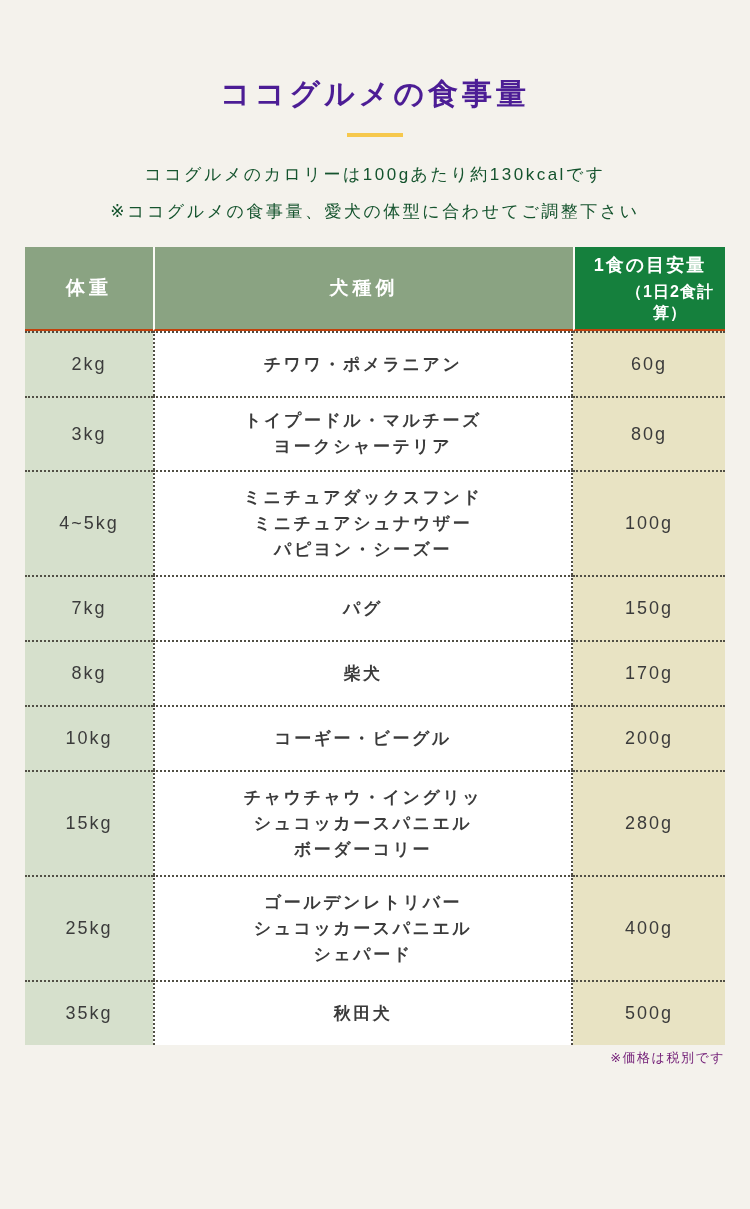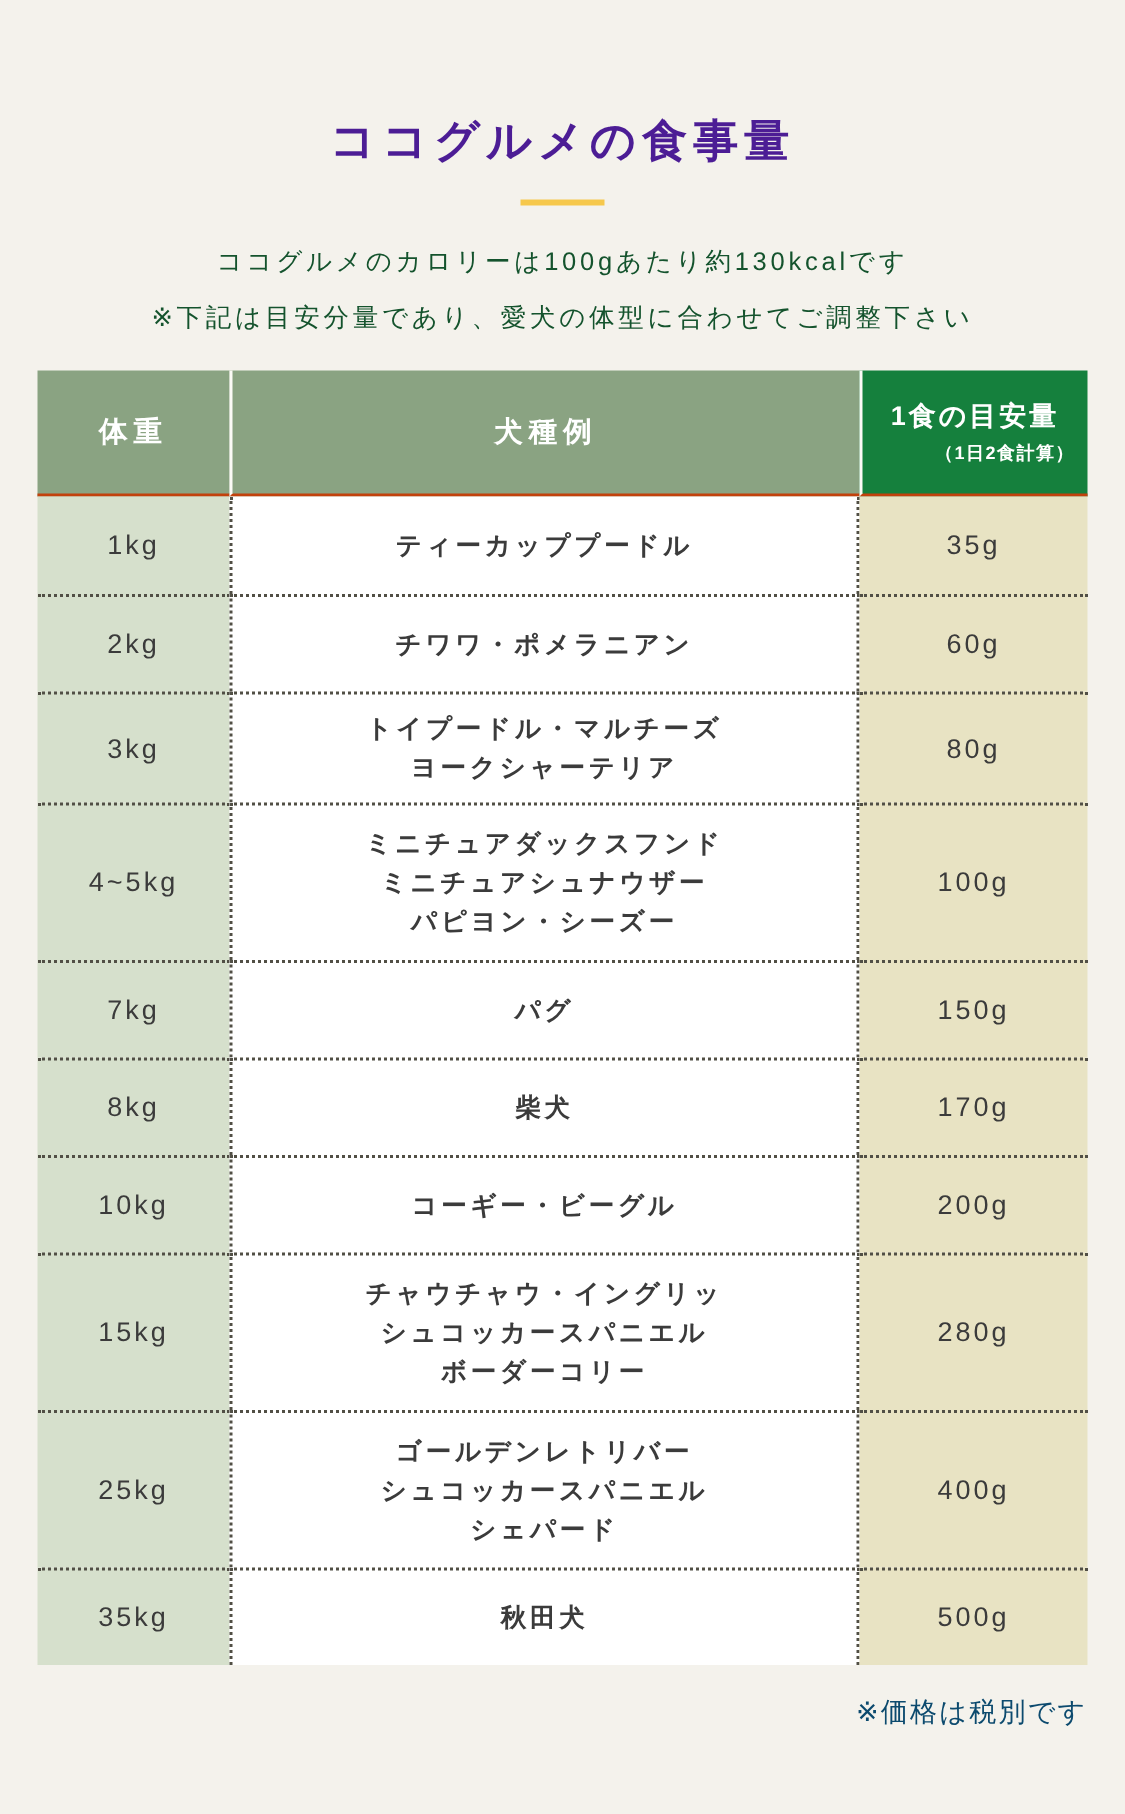--- a/index.html
+++ b/index.html
@@ -59,21 +59,21 @@
     background: #8aa382;
     font-size: 19px;
     letter-spacing: 4px;
   }
   th.breeds-h { border-left: 2px solid #fbfaf6; }
   th.amount-h {
     background: #15803d;
     border-left: 2px solid #fbfaf6;
   }
   .amount-h-title { font-size: 18px; letter-spacing: 2px; }
-  .amount-h-sub { font-size: 12px; letter-spacing: 1px; margin-top: 5px; margin-left: 40px; }
+  .amount-h-sub { font-size: 16px; letter-spacing: 1px; margin-top: 5px; margin-left: 40px; }
   td {
     text-align: center;
     vertical-align: middle;
     padding: 0;
   }
   td.weight-cell {
     background: #d6e0cc;
     font-size: 18px;
     letter-spacing: 2px;
   }
@@ -91,61 +91,54 @@
     font-size: 18px;
     letter-spacing: 2px;
   }
   tr.body-row td { border-top: 2px dotted #514f45; }
   tr.body-row.first td { border-top: none; }
   tr.lines-1 { height: 65px; }
   tr.lines-2 { height: 74px; }
   tr.lines-3 { height: 105px; }
   .footnote {
     text-align: right;
-    font-size: 18px;
-    color: #0c4a6e;
+    font-size: 13px;
+    color: #701a75;
     letter-spacing: 1.5px;
-    margin-top: 19px;
+    margin-top: 4px;
   }
 </style>
 </head>
 <body>
 
 <div class="page-title">ココグルメの食事量</div>
 <div class="title-divider"></div>
 <div class="subtitle">
   <div>ココグルメのカロリーは100gあたり約130kcalです</div>
-  <div>※下記は目安分量であり、愛犬の体型に合わせてご調整下さい</div>
+  <div>※ココグルメの食事量、愛犬の体型に合わせてご調整下さい</div>
 </div>
 
 <div class="table-wrap">
   <table class="portion-table">
     <colgroup>
       <col style="width:128px">
       <col style="width:420px">
       <col style="width:152px">
     </colgroup>
     <thead>
       <tr>
         <th class="weight-h">体重</th>
         <th class="breeds-h">犬種例</th>
         <th class="amount-h">
           <div class="amount-h-title">1食の目安量</div>
           <div class="amount-h-sub">（1日2食計算）</div>
         </th>
       </tr>
     </thead>
     <tbody>
-  <tr class="body-row lines-1 first">
-    <td class="weight-cell">1kg</td>
-    <td class="breed-cell">
-            <div>ティーカッププードル</div>
-          </td>
-    <td class="amount-cell">35g</td>
-  </tr>
 
   <tr class="body-row lines-1">
     <td class="weight-cell">2kg</td>
     <td class="breed-cell">
             <div>チワワ・ポメラニアン</div>
           </td>
     <td class="amount-cell">60g</td>
   </tr>
 
   <tr class="body-row lines-2">

